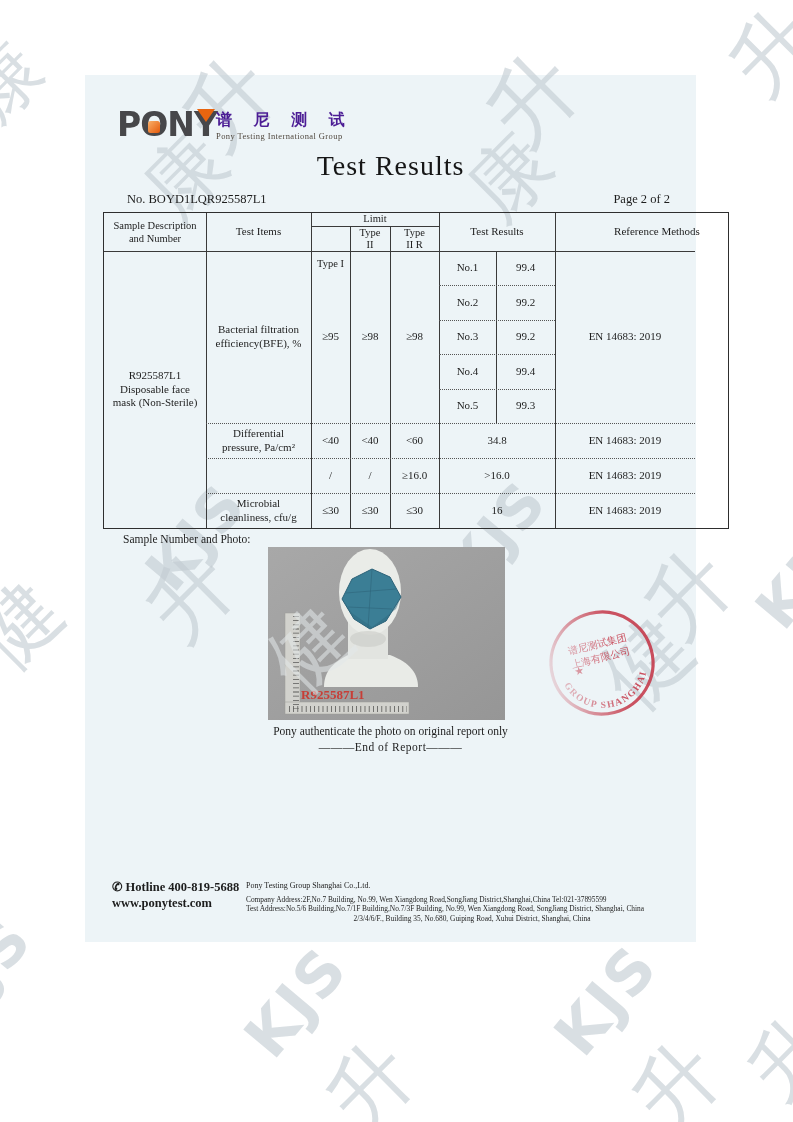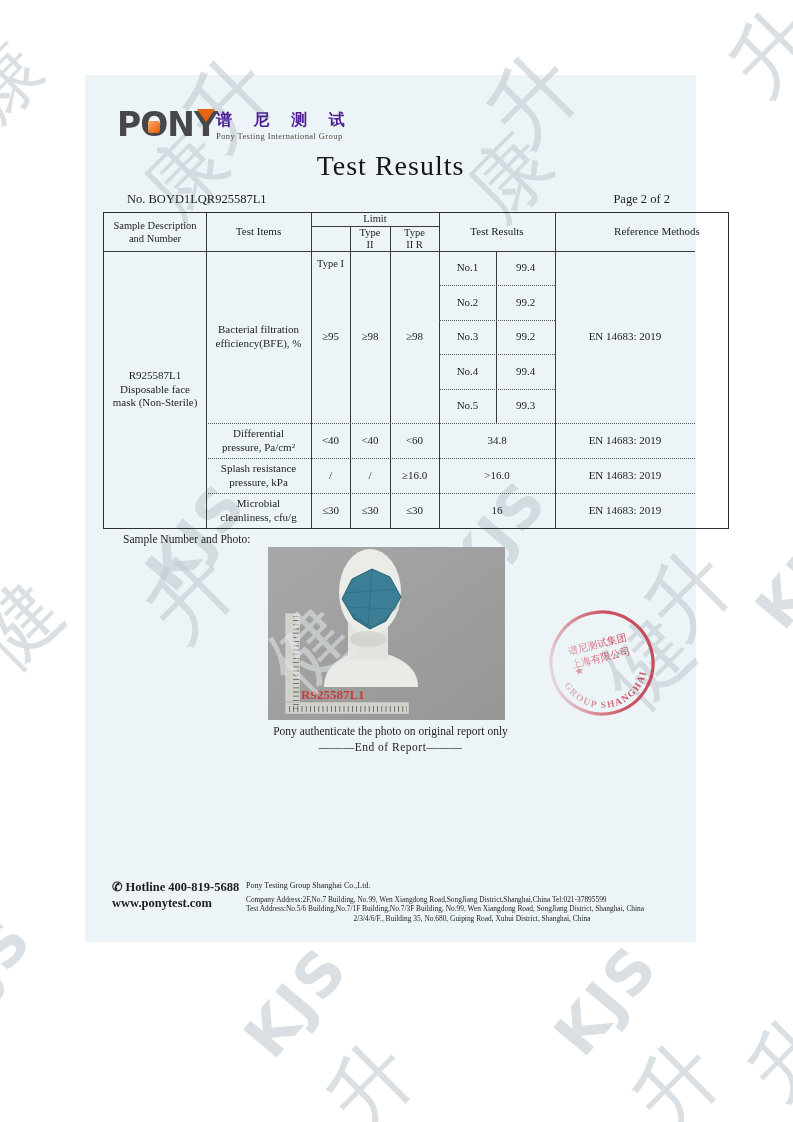--- a/index.html
+++ b/index.html
@@ -199,24 +199,20 @@
   <div class="cell" style="left:286px;top:210px;width:49px;height:35px;">
       <span>&lt;60</span>
     </div>
   <div class="cell" style="left:335px;top:210px;width:116px;height:35px;">
       <span>34.8</span>
     </div>
   <div class="cell" style="left:451px;top:210px;width:140px;height:35px;">
       <span>EN 14683: 2019</span>
     </div>
 
-  <div class="cell" style="left:102px;top:245px;width:105px;height:35px;">
-    <span>Splash resistance</span>
-    <span>pressure, kPa</span>
-  </div>
   <div class="cell" style="left:207px;top:245px;width:39px;height:35px;">
       <span>/</span>
     </div>
   <div class="cell" style="left:246px;top:245px;width:40px;height:35px;">
       <span>/</span>
     </div>
   <div class="cell" style="left:286px;top:245px;width:49px;height:35px;">
       <span>≥16.0</span>
     </div>
   <div class="cell" style="left:335px;top:245px;width:116px;height:35px;">

